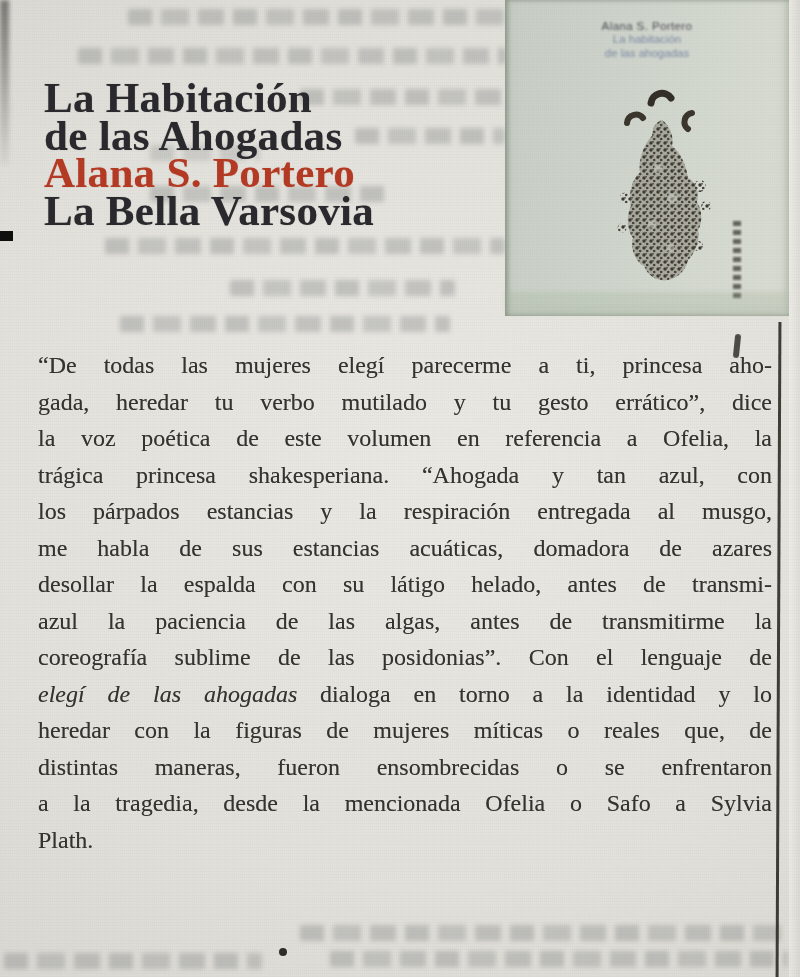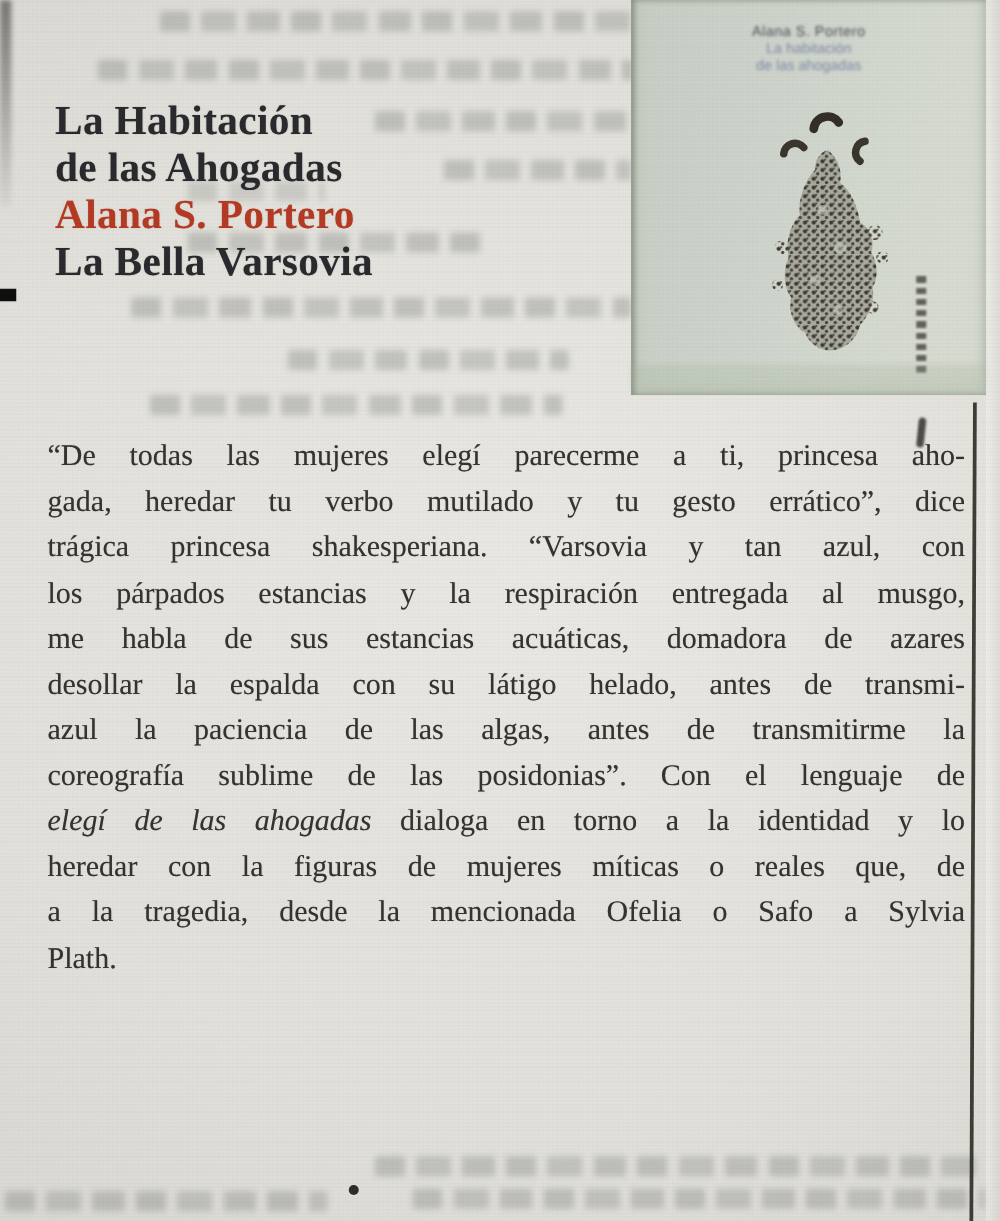--- a/index.html
+++ b/index.html
@@ -38,21 +38,21 @@
     filter:blur(.8px);
   }
   .ink-mark {
     position:absolute; left:734px; top:334px; width:6px; height:24px;
     background:rgba(40,38,32,.8); border-radius:3px; filter:blur(.7px);
     transform:rotate(6deg);
   }
   
   .headline {
     position:absolute; left:44px; top:79px; width:460px;
-    font-weight:bold; font-size:33px; line-height:37.5px;
+    font-weight:bold; font-size:43px; line-height:37.5px;
     color:#2a2a2e; letter-spacing:.3px;
     filter:blur(.35px); text-shadow:0 0 1px rgba(42,42,46,.35);
   }
   .headline .author-line { color:#b53a24; text-shadow:0 0 1px rgba(181,58,36,.4); }
   
   .review {
     position:absolute; left:38px; top:347px; width:734px;
     font-size:24px; line-height:36.5px; color:#343330;
     filter:blur(.35px); text-shadow:0 0 .6px rgba(52,51,48,.45);
   }
@@ -142,28 +142,30 @@
   <div class="headline">
     <div>La Habitación</div>
     <div>de las Ahogadas</div>
     <div class="author-line">Alana S. Portero</div>
     <div>La Bella Varsovia</div>
   </div>
 
   <div class="review">
       <div class="body-line"><span>“De todas las mujeres elegí parecerme a ti, princesa aho-</span></div>
       <div class="body-line"><span>gada, heredar tu verbo mutilado y tu gesto errático”, dice</span></div>
-      <div class="body-line"><span>trágica princesa shakesperiana. “Varsovia y tan azul, con</span></div>
+      <div class="body-line"><span>la voz poética de este volumen en referencia a Ofelia, la</span></div>
+      <div class="body-line"><span>trágica princesa shakesperiana. “Ahogada y tan azul, con</span></div>
       <div class="body-line"><span>los párpados estancias y la respiración entregada al musgo,</span></div>
       <div class="body-line"><span>me habla de sus estancias acuáticas, domadora de azares</span></div>
       <div class="body-line"><span>desollar la espalda con su látigo helado, antes de transmi-</span></div>
       <div class="body-line"><span>azul la paciencia de las algas, antes de transmitirme la</span></div>
       <div class="body-line"><span>coreografía sublime de las posidonias”. Con el lenguaje de</span></div>
       <div class="body-line"><span class="it">elegí de las ahogadas</span><span> dialoga en torno a la identidad y lo</span></div>
       <div class="body-line"><span>heredar con la figuras de mujeres míticas o reales que, de</span></div>
+      <div class="body-line"><span>distintas maneras, fueron ensombrecidas o se enfrentaron</span></div>
       <div class="body-line"><span>a la tragedia, desde la mencionada Ofelia o Safo a Sylvia</span></div>
       <div class="body-line no-justify"><span>Plath.</span></div>
     </div>
 
   <div class="rule-right"></div>
   <div class="edge-strip"></div>
   <div class="left-dash"></div>
   <div class="left-smudge"></div>
   <div class="ink-mark"></div>
   <div class="end-dot"></div>

